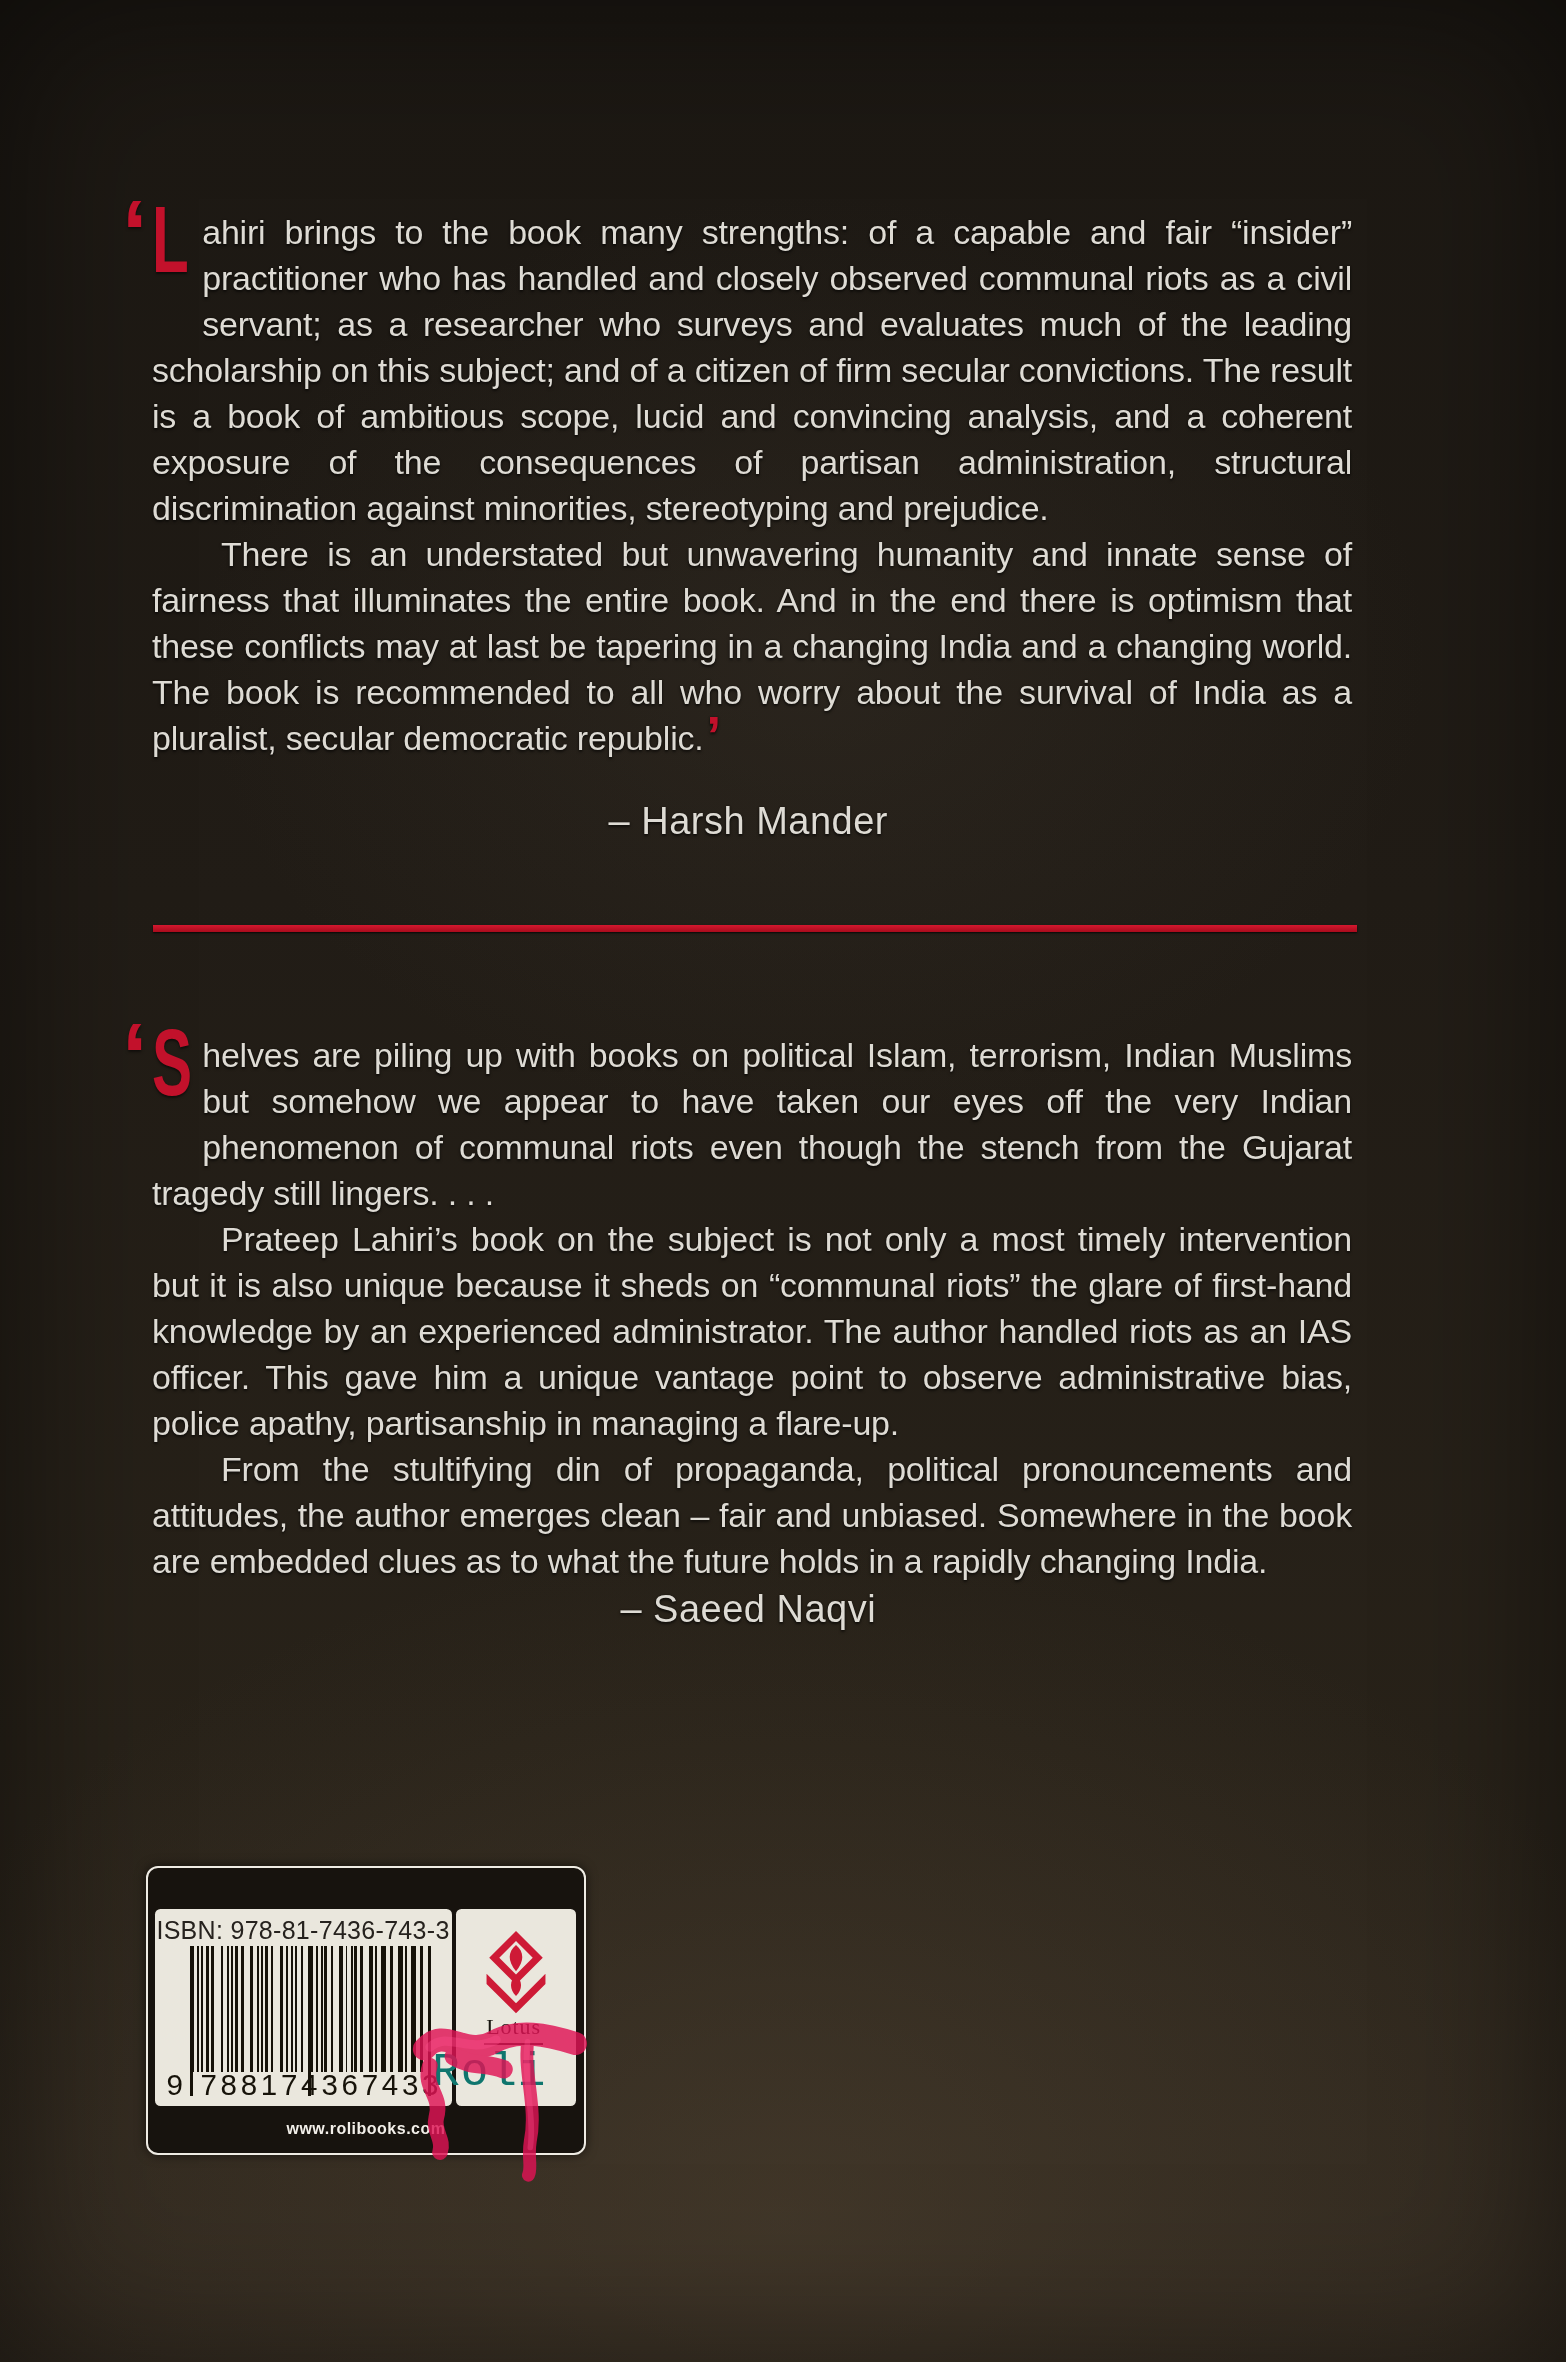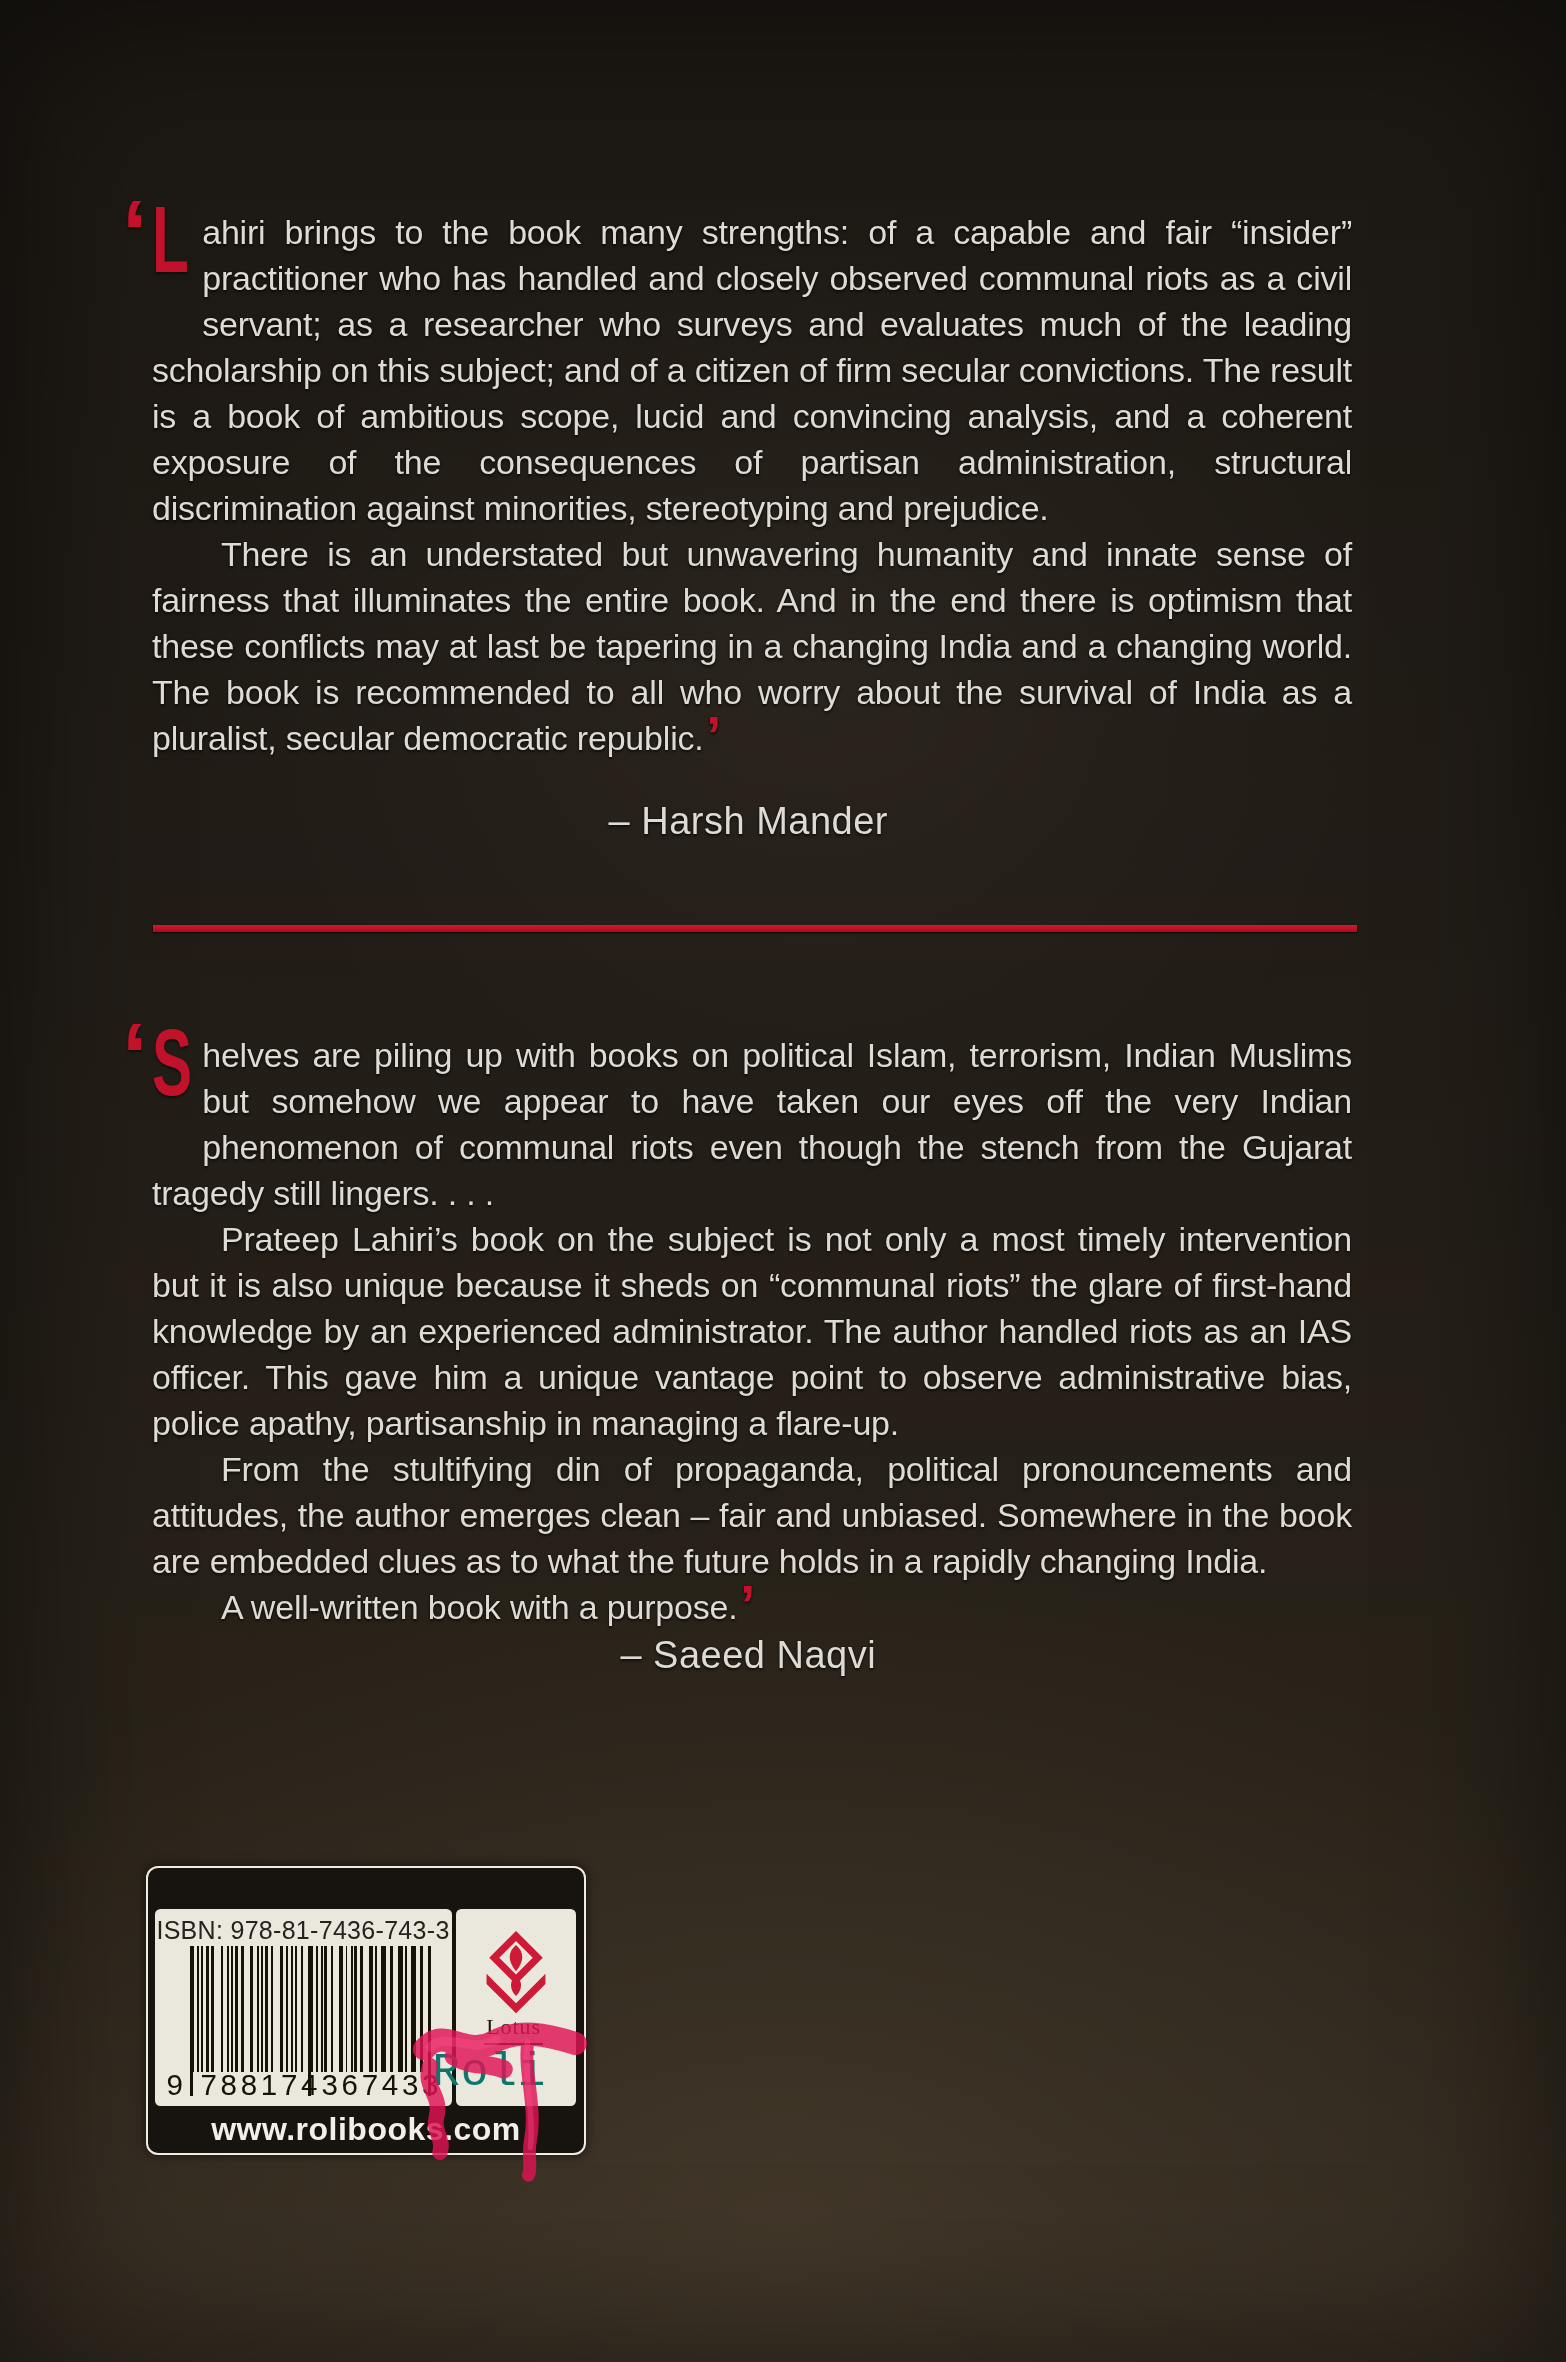--- a/index.html
+++ b/index.html
@@ -73,21 +73,21 @@
   .isbn-label{
     position:absolute;left:146px;top:1866px;width:440px;height:289px;
     background:#17130e;
     border:2.8px solid #efece4;border-radius:12px;
     box-shadow:0 0 11px rgba(0,0,0,.6);
   }
   .strip{position:relative;width:100%;}
   .strip.top{height:41px;}
   .strip.bottom{height:46px;display:flex;align-items:center;justify-content:center;}
   .url{
-    color:#f2efe9;font-size:32px;font-weight:bold;letter-spacing:0.5px;
+    color:#f2efe9;font-size:16px;font-weight:bold;letter-spacing:0.5px;
   }
   .panels{display:flex;gap:4.6px;padding:0 8.3px 0 6.5px;height:197px;}
   .panel{background:var(--label_paper);border-radius:5.5px;position:relative;}
   .panel.left{flex:0 0 297px;}
   .panel.right{flex:1;}
   .isbn{
     position:absolute;top:7.4px;left:0;width:100%;text-align:center;
     font-size:25px;color:#26221e;letter-spacing:0.3px;white-space:nowrap;
   }
   .barcode{
@@ -148,23 +148,20 @@
         <span class="oq">‘</span>
         <span class="dc">S</span>
       </span>
       <span>helves are piling up with books on political Islam, terrorism, Indian Muslims but somehow we appear to have taken our eyes off the very Indian phenomenon of communal riots even though the stench from the Gujarat tragedy still lingers. . . .</span>
     </p>
     <p class="para ind">
       <span>Prateep Lahiri’s book on the subject is not only a most timely intervention but it is also unique because it sheds on “communal riots” the glare of first-hand knowledge by an experienced administrator. The author handled riots as an IAS officer. This gave him a unique vantage point to observe administrative bias, police apathy, partisanship in managing a flare-up.</span>
     </p>
     <p class="para ind">
       <span>From the stultifying din of propaganda, political pronouncements and attitudes, the author emerges clean – fair and unbiased. Somewhere in the book are embedded clues as to what the future holds in a rapidly changing India.</span>
-    </p>
-    <p class="para ind">
-      <span>A well-written book with a purpose.</span><span class="cq">’</span>
     </p>
     <div class="attr">– Saeed Naqvi</div>
   </section>
 
   <div class="isbn-label">
     <div class="strip top"></div>
     <div class="panels">
 
       <div class="panel left">
         <div class="isbn">ISBN: 978-81-7436-743-3</div>

